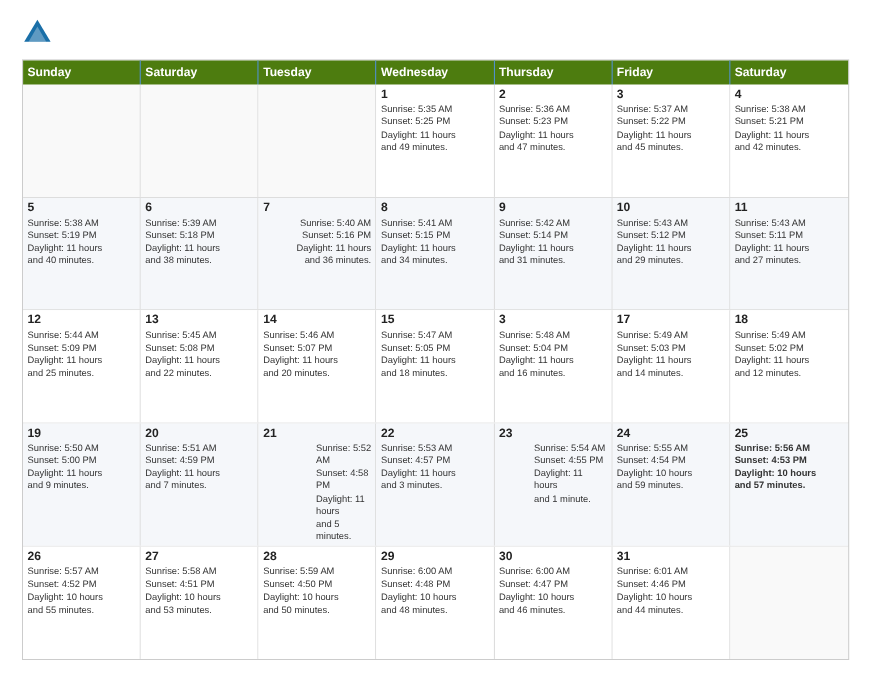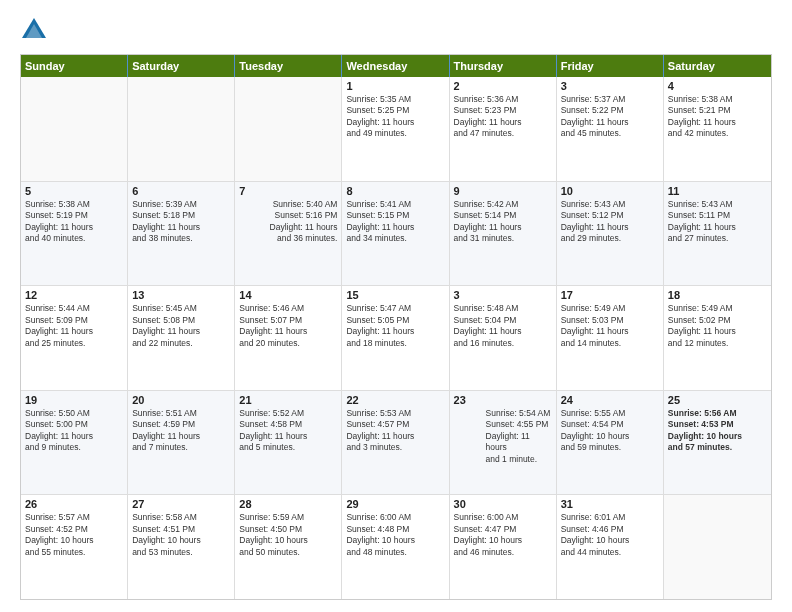--- a/index.html
+++ b/index.html
@@ -287,21 +287,21 @@
           </div>
           <div class="cal-cell alt-row">
             <div class="day-num">20</div>
             <div class="cell-text" style="white-space: pre-line;">Sunrise: 5:51 AM
 Sunset: 4:59 PM
 Daylight: 11 hours
 and 7 minutes.</div>
           </div>
           <div class="cal-cell alt-row">
             <div class="day-num">21</div>
-            <div class="cell-text" style="white-space: pre-line;">Sunrise: 5:52 AM
+            <div class="cell-text" style="white-space: pre-line; margin-left: 48px;">Sunrise: 5:52 AM
 Sunset: 4:58 PM
 Daylight: 11 hours
 and 5 minutes.</div>
           </div>
           <div class="cal-cell alt-row">
             <div class="day-num">22</div>
             <div class="cell-text" style="white-space: pre-line;">Sunrise: 5:53 AM
 Sunset: 4:57 PM
 Daylight: 11 hours
 and 3 minutes.</div>

